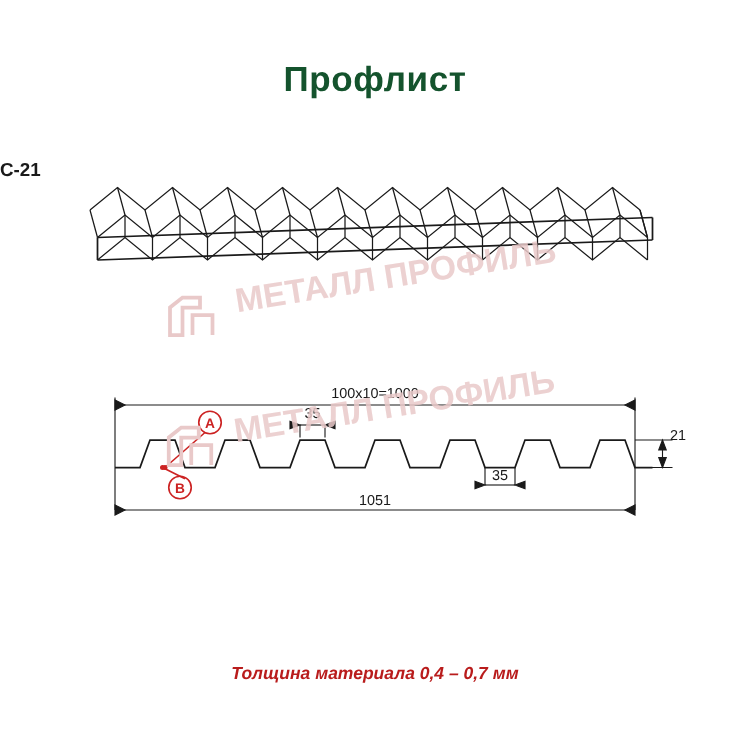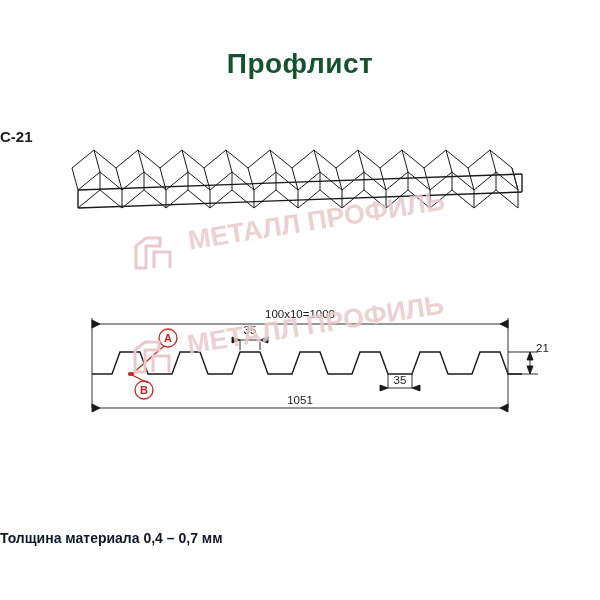--- a/index.html
+++ b/index.html
@@ -38,24 +38,25 @@
     font-size: 15px;
     font-weight: bold;
     color: #1a1a1a;
     margin-top: 40px;
   }
   .footer-note {
     position: absolute;
     top: 530px;
     left: 0;
     width: 600px;
-    text-align: left;
+    text-align: center;
     font-size: 14px;
     font-weight: bold;
-    color: #0f172a;
+    color: #b91c1c;
+    font-style: italic;
   }
   .persp-wrap {
     position: absolute;
     left: 60px;
     top: 130px;
     width: 480px;
     height: 110px;
   }
   .tech-wrap {
     position: absolute;

